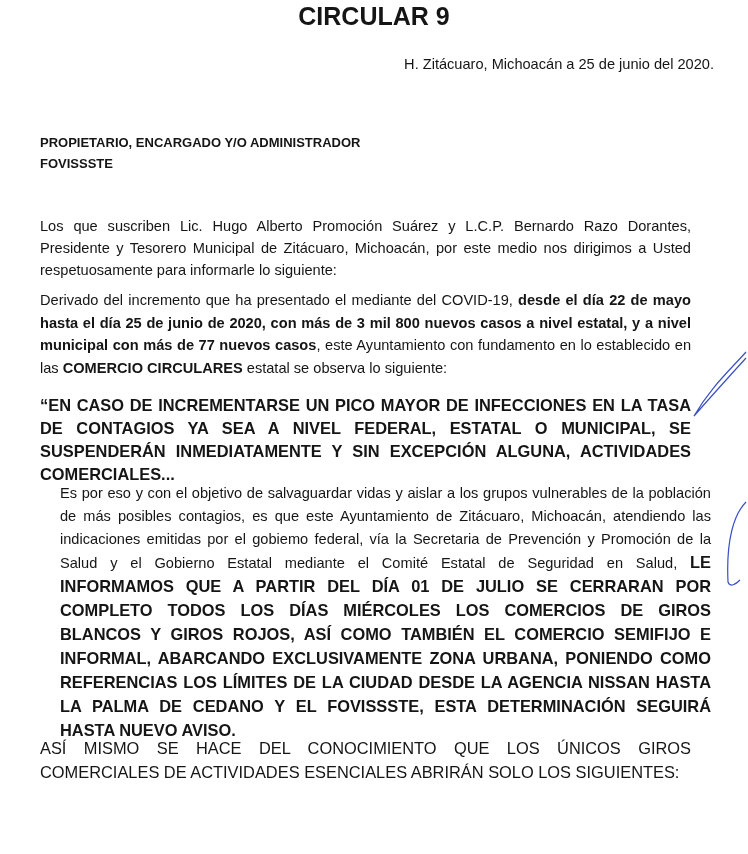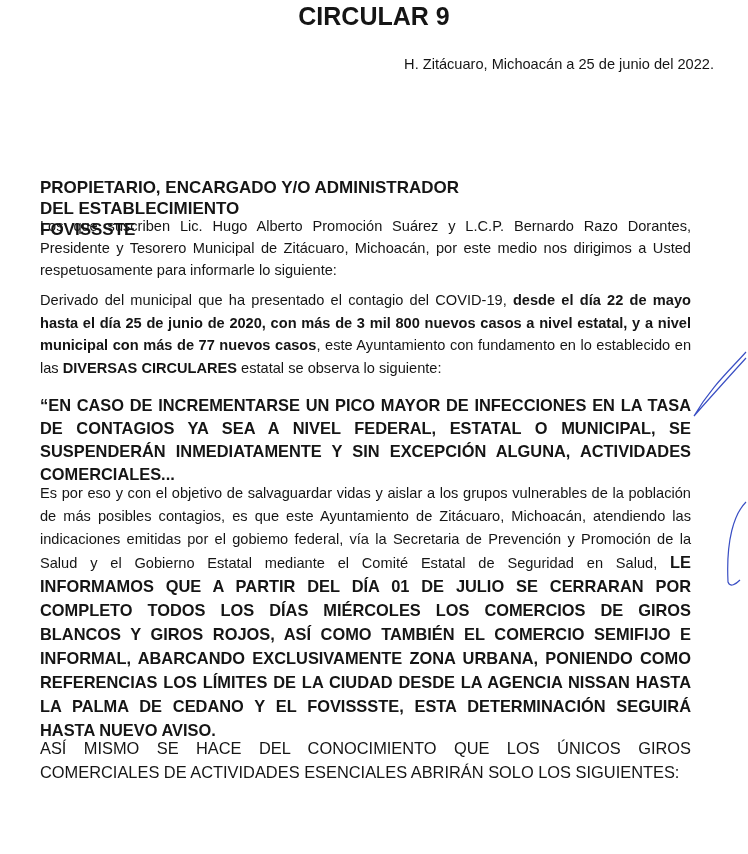--- a/index.html
+++ b/index.html
@@ -8,53 +8,52 @@
     font-family: "Liberation Sans", sans-serif; color: #151515;
   }
   .page { position: absolute; left: 0; top: 0; width: 748px; height: 854px; padding-left: 20px; }
   .title {
     position: absolute; top: 2px; left: 0; width: 748px; text-align: center;
     font-weight: bold; font-size: 25px; letter-spacing: 0px;
   }
   .right-line { position: absolute; right: 54px; font-size: 14.6px; text-align: right; }
   .date-line { top: 56px; }
   .subject-line { top: 92px; }
-  .recipient { position: absolute; left: 40px; top: 132px; font-weight: bold; font-size: 17px; line-height: 21px; margin-top: 45px; }
+  .recipient { position: absolute; left: 40px; top: 132px; font-weight: bold; font-size: 13px; line-height: 21px; }
   .para {
     position: absolute; left: 40px; width: 651px; font-size: 14.6px; line-height: 22px; text-align: justify;
     text-align-last: left;
   }
   .p1 { top: 215px; }
   .p2 { top: 289px; line-height: 22.5px; }
   .quote { top: 394px; font-weight: bold; font-size: 16.4px; line-height: 23px; }
-  .p3 { top: 482px; line-height: 23px; }
+  .p3 { top: 482px; line-height: 23px; margin-left: 20px; }
   .p3 .emph { font-weight: bold; font-size: 16.4px; }
   .closing { top: 736px; font-weight: normal; font-size: 16.4px; line-height: 24px; }
   b { font-weight: bold; }
   .pen { position: absolute; pointer-events: none; }
 </style>
 </head>
 <body>
 
 <div class="page">
   <div class="title">CIRCULAR 9</div>
 
-  <div class="right-line date-line">H. Zitácuaro, Michoacán a 25 de junio del 2022.</div>
+  <div class="right-line date-line">H. Zitácuaro, Michoacán a 25 de junio del 2020.</div>
 
 
   <div class="recipient">
     <div>PROPIETARIO, ENCARGADO Y/O ADMINISTRADOR</div>
-    <div>DEL ESTABLECIMIENTO</div>
     <div>FOVISSSTE</div>
   </div>
 
   <div class="para p1">Los que suscriben Lic. Hugo Alberto Promoción Suárez y L.C.P. Bernardo Razo Dorantes, Presidente y Tesorero Municipal de Zitácuaro, Michoacán, por este medio nos dirigimos a Usted respetuosamente para informarle lo siguiente:</div>
 
   <div class="para p2">
-    <span>Derivado del municipal que ha presentado el contagio del COVID-19, </span><b>desde el día 22 de mayo hasta el día 25 de junio de 2020, con más de 3 mil 800 nuevos casos a nivel estatal, y a nivel municipal con más de 77 nuevos casos</b><span>, este Ayuntamiento con fundamento en lo establecido en las </span><b>DIVERSAS CIRCULARES</b><span> estatal se observa lo siguiente:</span>
+    <span>Derivado del incremento que ha presentado el mediante del COVID-19, </span><b>desde el día 22 de mayo hasta el día 25 de junio de 2020, con más de 3 mil 800 nuevos casos a nivel estatal, y a nivel municipal con más de 77 nuevos casos</b><span>, este Ayuntamiento con fundamento en lo establecido en las </span><b>COMERCIO CIRCULARES</b><span> estatal se observa lo siguiente:</span>
   </div>
 
   <div class="para quote">“EN CASO DE INCREMENTARSE UN PICO MAYOR DE INFECCIONES EN LA TASA DE CONTAGIOS YA SEA A NIVEL FEDERAL, ESTATAL O MUNICIPAL, SE SUSPENDERÁN INMEDIATAMENTE Y SIN EXCEPCIÓN ALGUNA, ACTIVIDADES COMERCIALES...</div>
 
   <div class="para p3">
     <span>Es por eso y con el objetivo de salvaguardar vidas y aislar a los grupos vulnerables de la población de más posibles contagios, es que este Ayuntamiento de Zitácuaro, Michoacán, atendiendo las indicaciones emitidas por el gobiemo federal, vía la Secretaria de Prevención y Promoción de la Salud y el Gobierno Estatal mediante el Comité Estatal de Seguridad en Salud, </span><b class="emph">LE INFORMAMOS QUE A PARTIR DEL DÍA 01 DE JULIO SE CERRARAN POR COMPLETO TODOS LOS DÍAS MIÉRCOLES LOS COMERCIOS DE GIROS BLANCOS Y GIROS ROJOS, ASÍ COMO TAMBIÉN EL COMERCIO SEMIFIJO E INFORMAL, ABARCANDO EXCLUSIVAMENTE ZONA URBANA, PONIENDO COMO REFERENCIAS LOS LÍMITES DE LA CIUDAD DESDE LA AGENCIA NISSAN HASTA LA PALMA DE CEDANO Y EL FOVISSSTE, ESTA DETERMINACIÓN SEGUIRÁ HASTA NUEVO AVISO.</b>
   </div>
 
   <div class="para closing">ASÍ MISMO SE HACE DEL CONOCIMIENTO QUE LOS ÚNICOS GIROS COMERCIALES DE ACTIVIDADES ESENCIALES ABRIRÁN SOLO LOS SIGUIENTES:</div>
 

